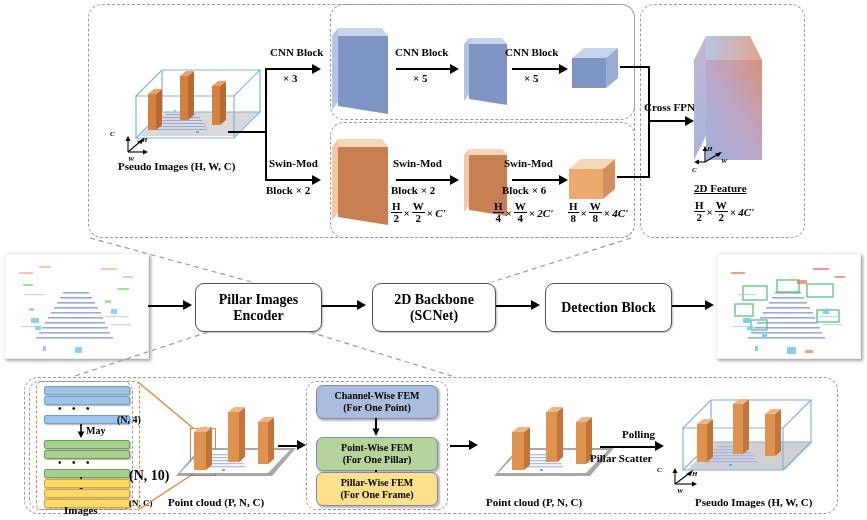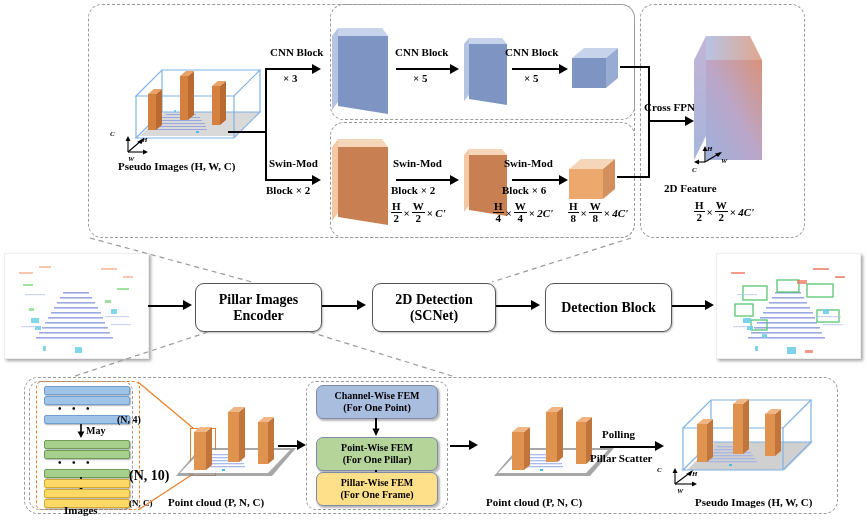--- a/index.html
+++ b/index.html
@@ -252,21 +252,21 @@
       <line x1="11" y1="18" x2="26" y2="9"></line>
     </g>
     <polygon points="11,2 8.6,7 13.4,7" fill="#000"></polygon>
     <polygon points="0,18 5,15.6 5,20.4" fill="#000"></polygon>
     <polygon points="28,8 21,9.5 24,13" fill="#000"></polygon>
   </svg>
 </div>
 <div class="axis-lbl" style="left:707px;top:145px;">H</div>
 <div class="axis-lbl" style="left:721px;top:157px;">W</div>
 <div class="axis-lbl" style="left:692px;top:166px;">C</div>
-<div class="lbl" style="left:664px;top:182px;font-size:11px;">2D Feature</div>
+<div class="lbl" style="left:694px;top:182px;font-size:11px;text-decoration:underline;">2D Feature</div>
 <div class="formula" style="left:694px;top:200px;">
   <span class="frac">
     <span class="num">H</span>
     <span class="den">2</span>
   </span>
   <span>×</span>
   <span class="frac">
     <span class="num">W</span>
     <span class="den">2</span>
   </span>
@@ -325,21 +325,21 @@
   <span>
     <span>Pillar Images</span><br>
     <span>Encoder</span>
   </span>
 </div>
 <div class="arrow-line" style="left:322px;top:305px;width:36px;height:2px;"></div>
 <div class="ah-r" style="left:357px;top:300px;"></div>
 
 <div class="rbox" style="left:372px;top:283px;width:122px;height:47px;font-size:14px;">
   <span>
-    <span>2D Detection</span><br>
+    <span>2D Backbone</span><br>
     <span>(SCNet)</span>
   </span>
 </div>
 <div class="arrow-line" style="left:496px;top:305px;width:36px;height:2px;"></div>
 <div class="ah-r" style="left:531px;top:300px;"></div>
 
 <div class="rbox" style="left:545px;top:283px;width:125px;height:47px;font-size:14px;">
   <span>Detection Block</span>
 </div>
 <div class="arrow-line" style="left:672px;top:305px;width:34px;height:2px;"></div>
@@ -537,21 +537,21 @@
       <polygon points="98,72 108,72 108,30 98,30" fill="#e0924f"></polygon>
       <polygon points="108,72 114,67 114,25 108,30" fill="#c2753a"></polygon>
       <polygon points="98,30 108,30 114,25 104,25" fill="#f0b584"></polygon>
     </g>
   </svg>
 </div>
 <div class="lbl" style="left:486px;top:496px;font-size:11px;">Point cloud (P, N, C)</div>
 
 <div class="arrow-line" style="left:600px;top:446px;width:56px;height:2px;"></div>
 <div class="ah-r" style="left:655px;top:441px;"></div>
-<div class="lbl" style="left:602px;top:428px;font-size:11px;">Polling</div>
+<div class="lbl" style="left:622px;top:428px;font-size:11px;">Polling</div>
 <div class="lbl" style="left:590px;top:452px;font-size:11px;">Pillar Scatter</div>
 
 <div class="abs" style="left:655px;top:384px;width:175px;height:112px;">
   <svg width="175" height="112" viewBox="0 0 175 112">
     <polygon points="32,86 130,86 158,58 60,58" fill="#b0b0b0" opacity="0.6"></polygon>
     <g fill="#9fb0e8" opacity="0.8">
       <rect x="62" y="62" width="28" height="1.3"></rect>
         <rect x="59" y="65" width="34" height="1.3"></rect>
       <rect x="56" y="68" width="40" height="1.3"></rect>
         <rect x="54" y="71" width="44" height="1.3"></rect>

